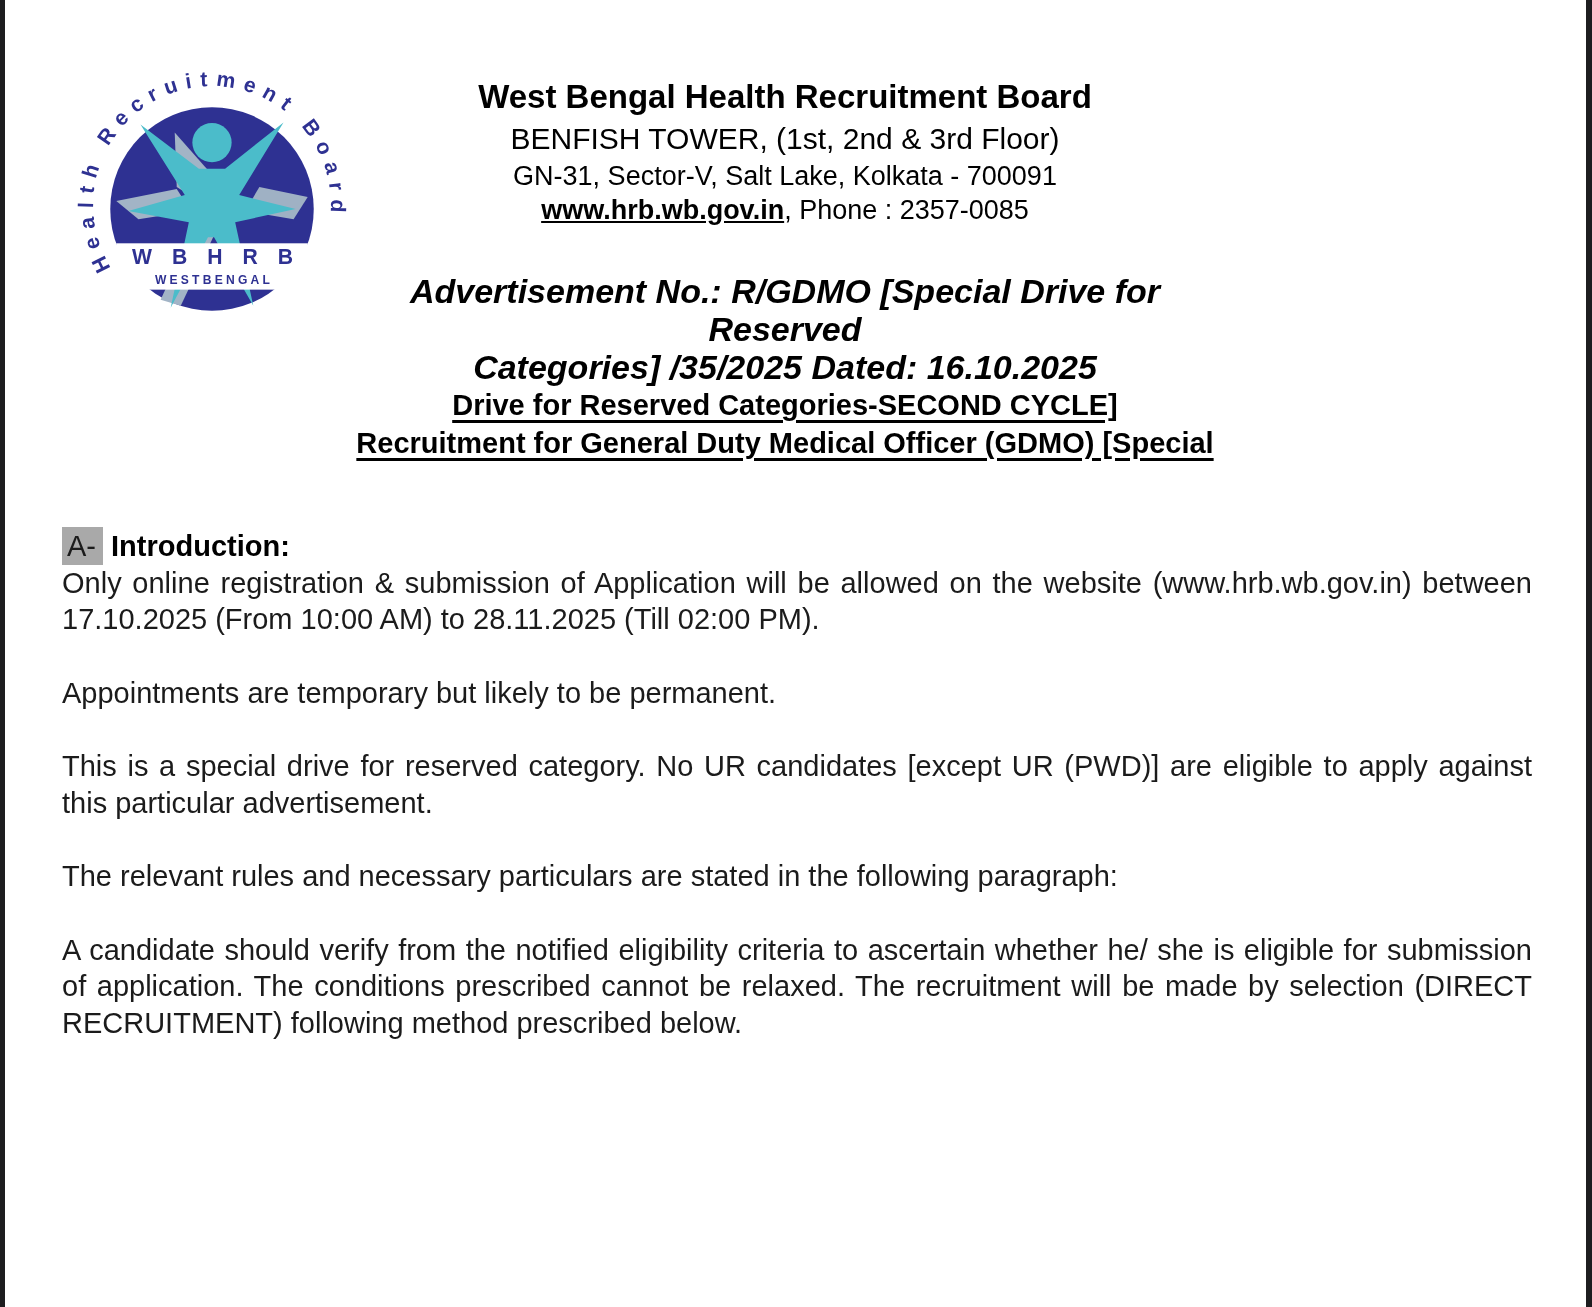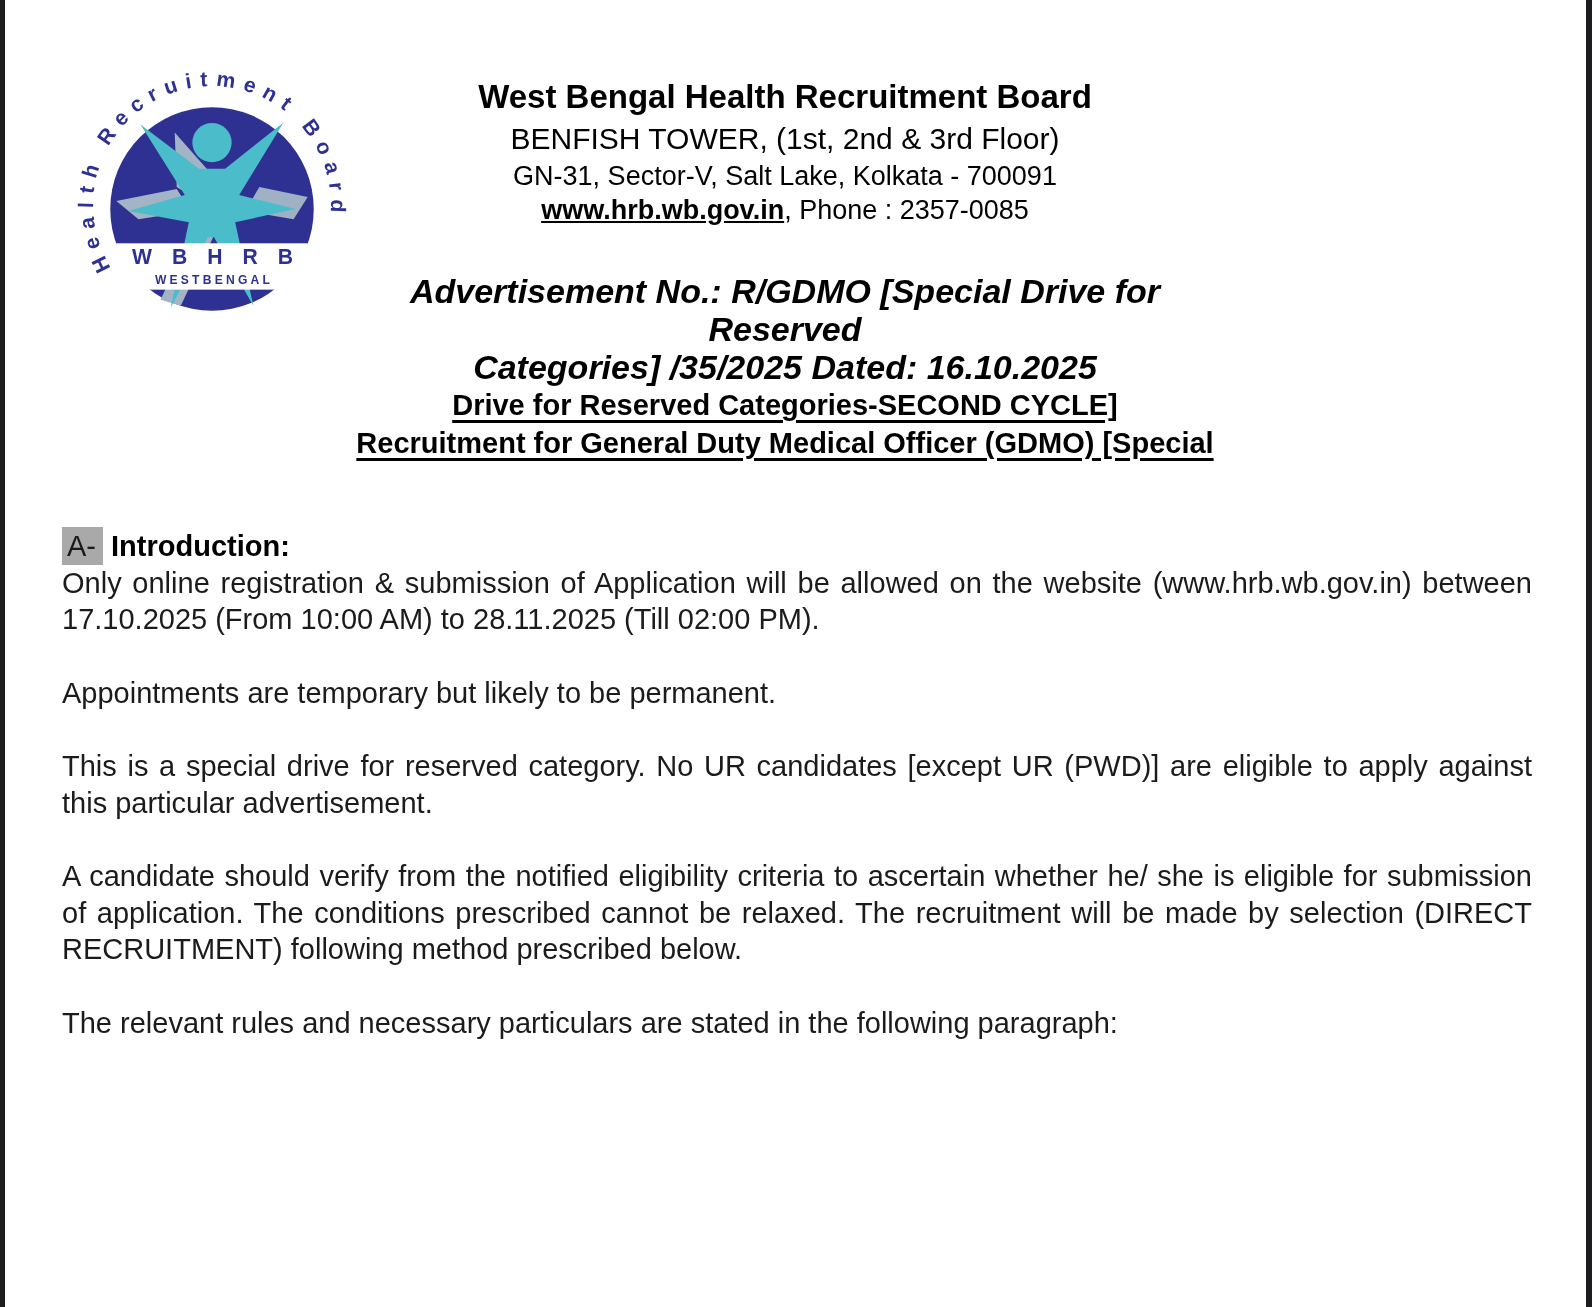--- a/index.html
+++ b/index.html
@@ -142,18 +142,18 @@
     <p class="nogap"><span class="hl">A-</span> <span class="section-head">Introduction:</span></p>
 
 
     <p><span>Only online registration &amp; submission of Application will be allowed on the website </span><span class="b">(www.hrb.wb.gov.in)</span><span> between </span><span class="b">17.10.2025 (From 10:00 AM) to 28.11.2025 (Till 02:00 PM)</span><span>.</span></p>
 
 
     <p>Appointments are temporary but likely to be permanent.</p>
 
     <p class="b">This is a special drive for reserved category. No UR candidates [except UR (PWD)] are eligible to apply against this particular advertisement.</p>
 
+    <p>The relevant rules and necessary particulars are stated in the following paragraph:</p>
+
     <p>A candidate should verify from the notified eligibility criteria to ascertain whether he/ she is eligible for submission of application. The conditions prescribed cannot be relaxed. The recruitment will be made by selection (DIRECT RECRUITMENT) following method prescribed below.</p>
-
-    <p>The relevant rules and necessary particulars are stated in the following paragraph:</p>
 
   </div>
 </div>
 
 </body></html>

